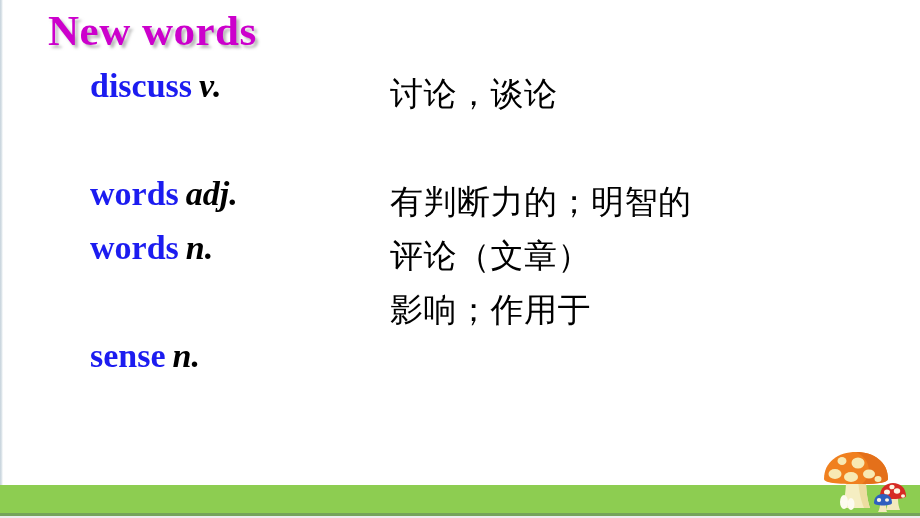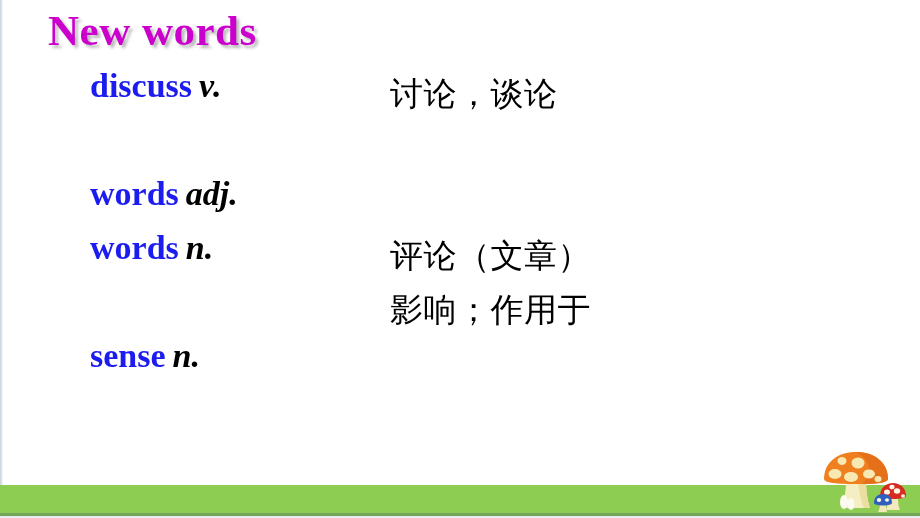--- a/index.html
+++ b/index.html
@@ -153,20 +153,21 @@
       <div class="meaning">讨论，谈论</div>
     </div>
 
     <div class="row">
     </div>
 
     <div class="row">
       <div class="term">
         <span class="word">words</span><span class="pos">adj.</span>
       </div>
+      <div class="meaning">有判断力的；明智的</div>
     </div>
 
     <div class="row">
       <div class="term">
         <span class="word">words</span><span class="pos">n.</span>
       </div>
       <div class="meaning">评论（文章）</div>
     </div>
 
     <div class="row">

